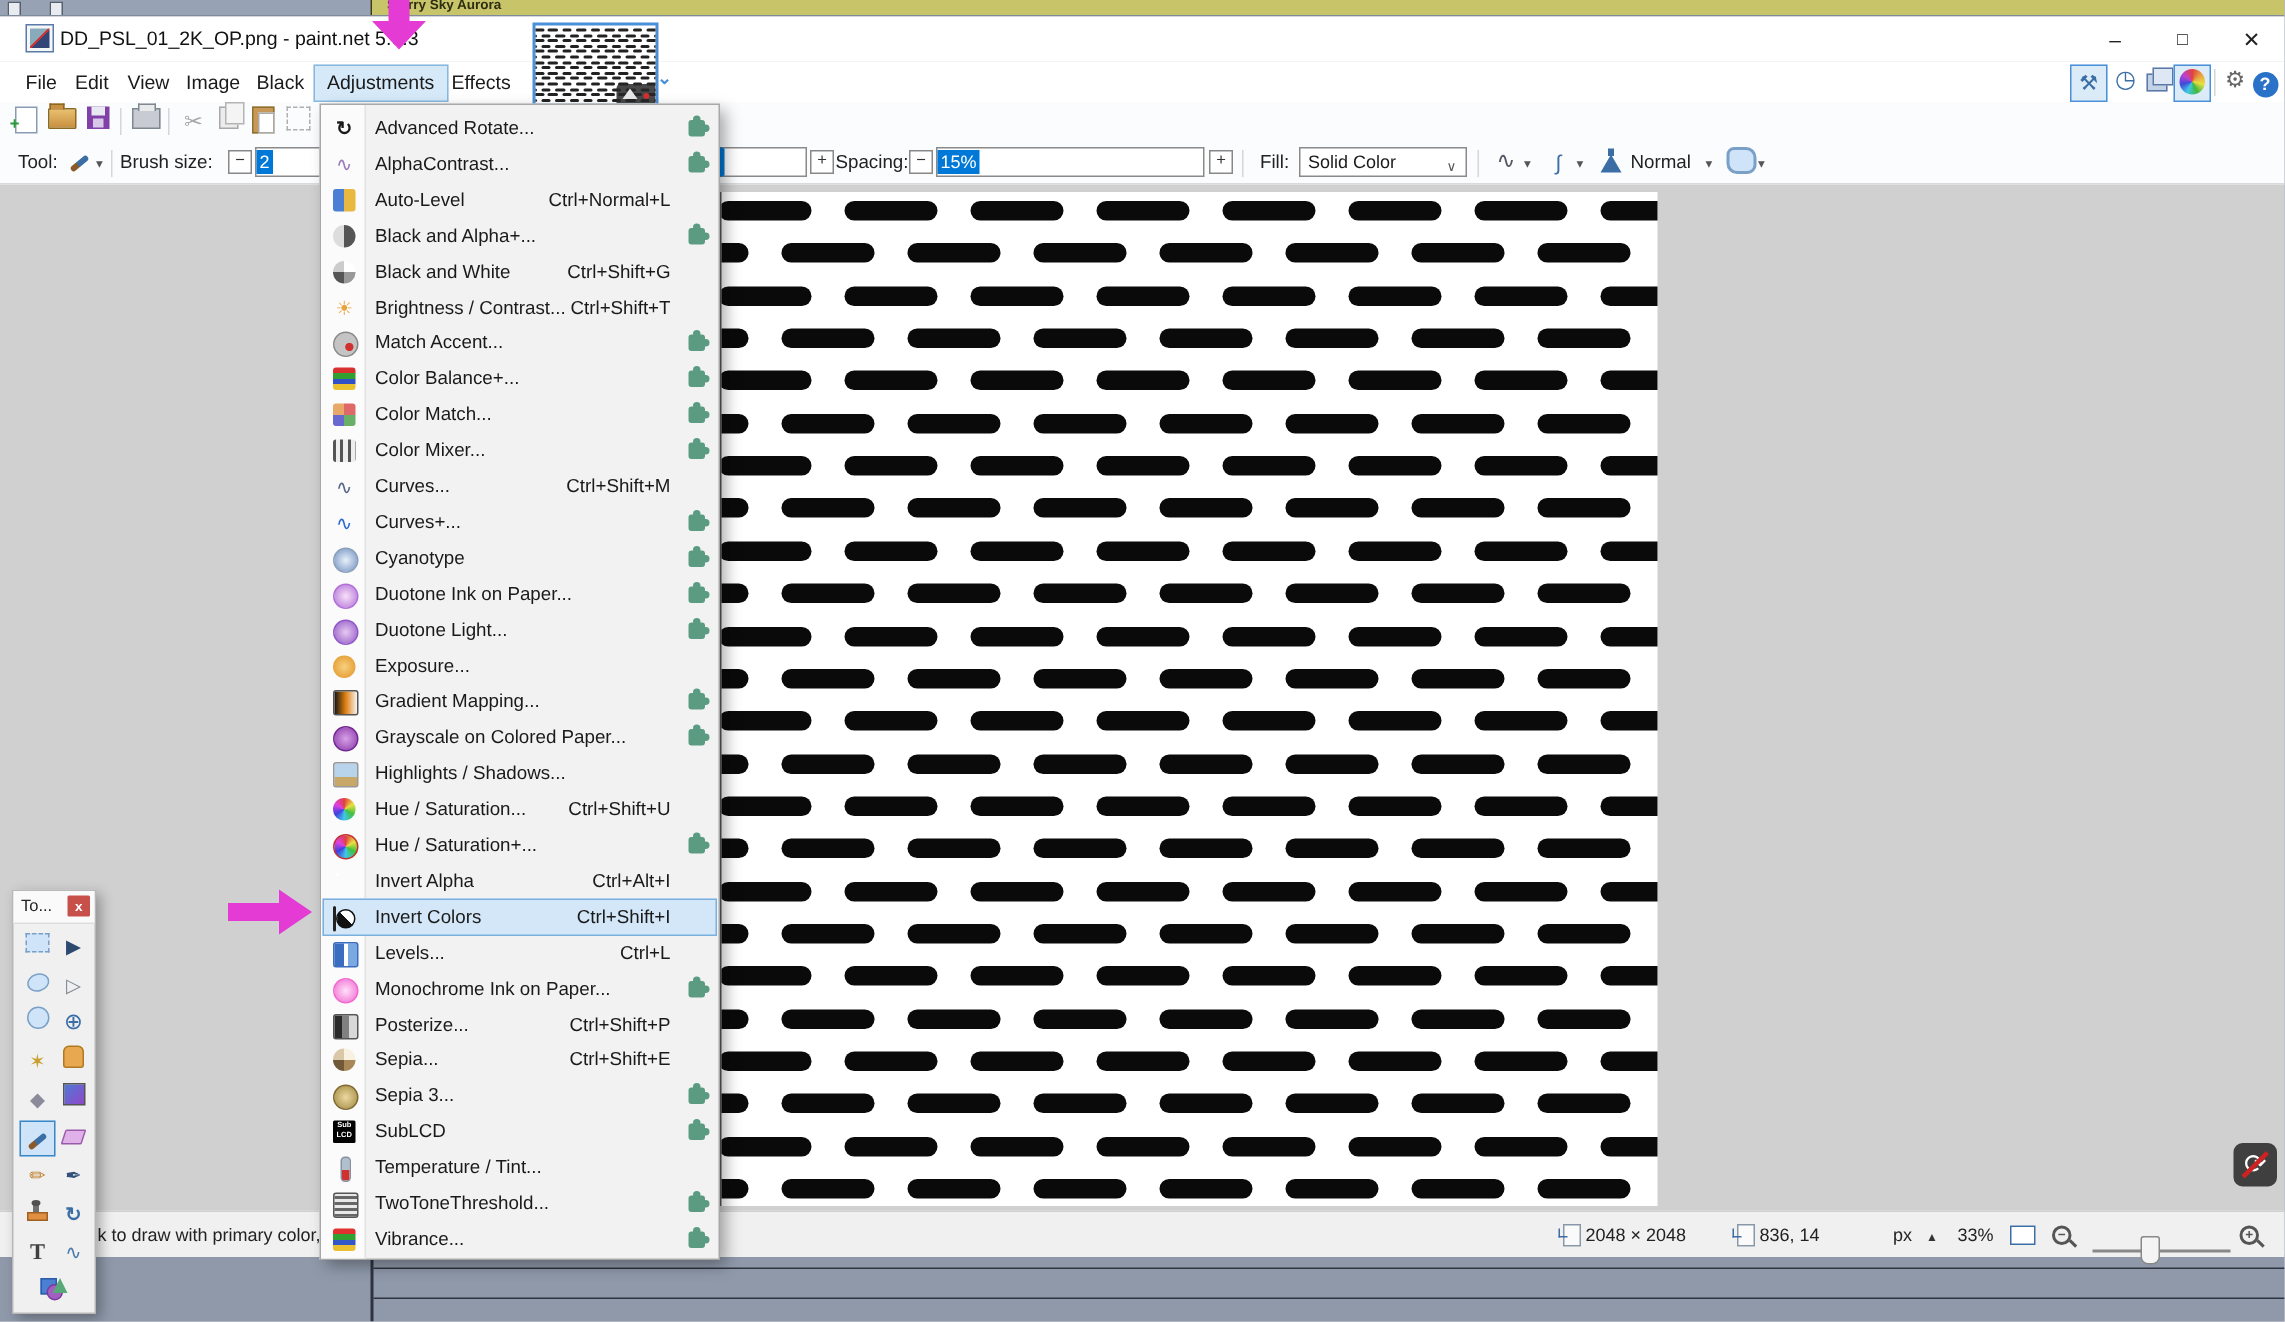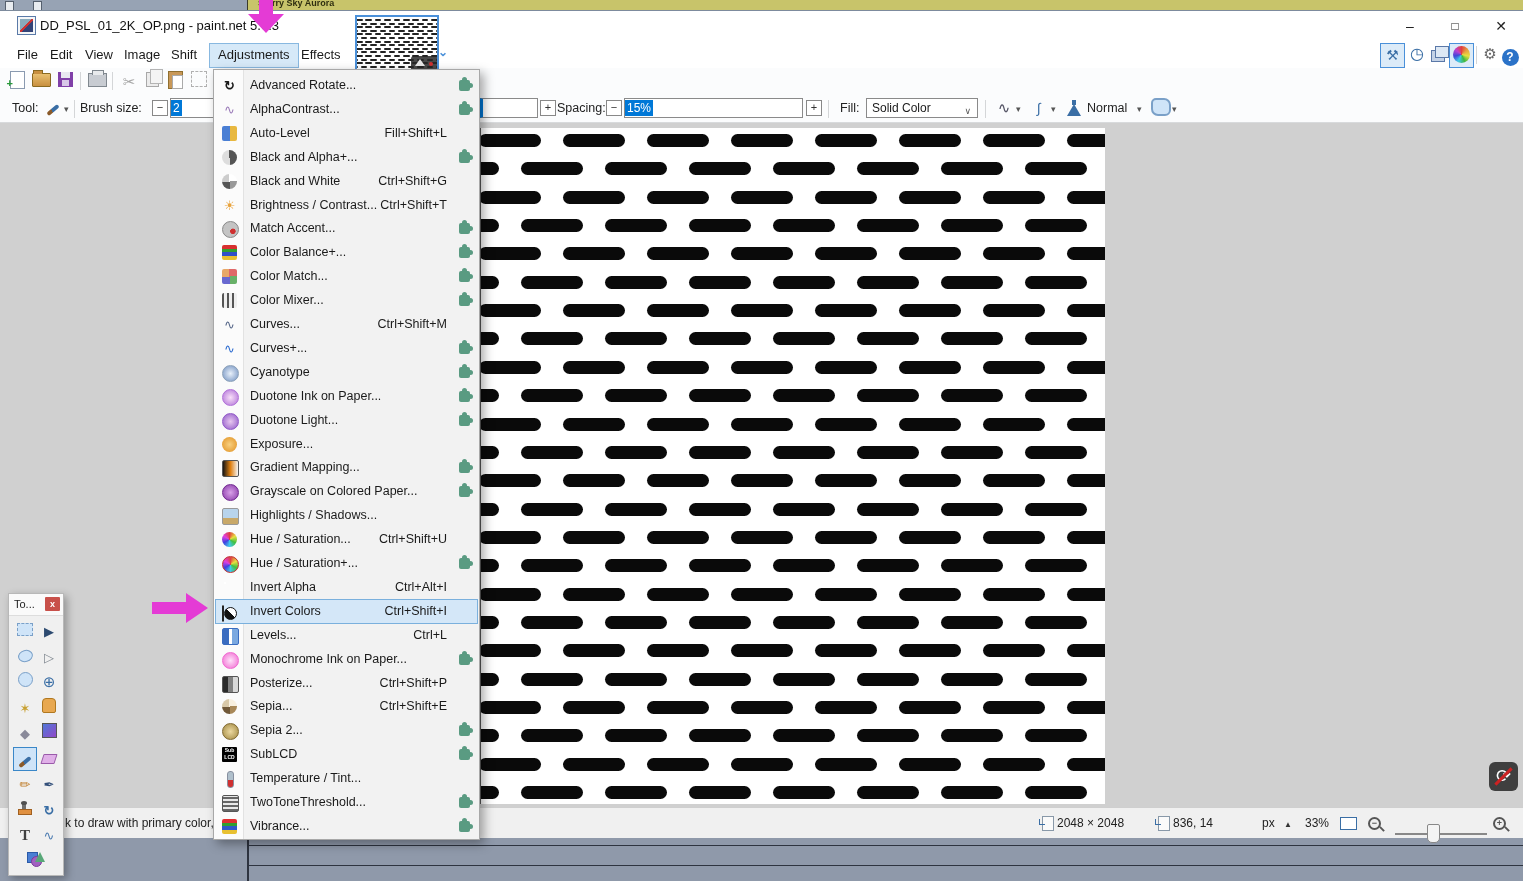--- a/index.html
+++ b/index.html
@@ -167,21 +167,21 @@
       <span class="win-btn" style="left:1440px;font-size:12px;">□</span>
       <span class="win-btn" style="left:1486px;">✕</span>
     </div>
 
     <div id="menubar">
       <div id="mb-items">
           <div class="mb-item" style="left: 8px;">File</div>
           <div class="mb-item" style="left: 41px; text-align: right;">Edit</div>
           <div class="mb-item" style="left: 76px;">View</div>
           <div class="mb-item" style="left: 115px;">Image</div>
-          <div class="mb-item" style="left: 162px;">Shift</div>
+          <div class="mb-item" style="left: 162px;">Black</div>
           <div class="mb-item active" style="left: 209px;">Adjustments</div>
           <div class="mb-item" style="left: 292px;">Effects</div>
         </div>
 
       <span class="icon-box" style="left:1380px;"><span style="color:#3a6ea5;font-size:14px;">⚒</span></span>
       <span class="tbi" style="left:1406px;top:2px;color:#3a6ea5;font-size:16px;"><span>◷</span></span>
       <span class="tbi" style="left:1427px;top:5px;"><span class="tb-layers"></span></span>
       <span class="icon-box" style="left:1449px;"><span class="tb-colors" style="margin-top:2px;"></span></span>
       <span class="tsep" style="left:1476px;top:5px;"></span>
       <span class="tbi" style="left:1479px;top:2px;color:#666;font-size:15px;"><span>⚙</span></span>
@@ -595,21 +595,21 @@
             <span class="puzzle" style="background: rgb(90, 155, 130);"></span>
           </div>
           <div class="mi-row" style="top: 26.9px;">
             <span class="mi-icon" style="color: rgb(154, 122, 184);">∿</span>
             <span class="mi-label">AlphaContrast...</span>
             <span class="puzzle" style="background: rgb(90, 155, 130);"></span>
           </div>
           <div class="mi-row" style="top: 50.8px;">
             <span class="mi-icon mi-sq" style="background: linear-gradient(90deg, rgb(74, 127, 212) 50%, rgb(232, 184, 64) 50%);"></span>
             <span class="mi-label">Auto-Level</span>
-            <span class="mi-short">Fill+Shift+L</span>
+            <span class="mi-short">Ctrl+Normal+L</span>
           </div>
           <div class="mi-row" style="top: 74.7px;">
             <span class="mi-icon mi-ci" style="background: conic-gradient(rgb(85, 85, 85) 0deg, rgb(85, 85, 85) 50%, rgb(221, 221, 221) 0deg);"></span>
             <span class="mi-label">Black and Alpha+...</span>
             <span class="puzzle" style="background: rgb(90, 155, 130);"></span>
           </div>
           <div class="mi-row" style="top: 98.6px;">
             <span class="mi-icon mi-ci" style="background: conic-gradient(rgb(255, 255, 255) 0deg, rgb(255, 255, 255) 25%, rgb(153, 153, 153) 0deg, rgb(153, 153, 153) 50%, rgb(85, 85, 85) 0deg, rgb(85, 85, 85) 75%, rgb(204, 204, 204) 0deg);"></span>
             <span class="mi-label">Black and White</span>
             <span class="mi-short">Ctrl+Shift+G</span>
@@ -709,21 +709,21 @@
             <span class="mi-label">Posterize...</span>
             <span class="mi-short">Ctrl+Shift+P</span>
           </div>
           <div class="mi-row" style="top: 624.4px;">
             <span class="mi-icon mi-ci" style="background: conic-gradient(rgb(248, 240, 224) 0deg, rgb(248, 240, 224) 25%, rgb(168, 136, 88) 0deg, rgb(168, 136, 88) 50%, rgb(112, 88, 56) 0deg, rgb(112, 88, 56) 75%, rgb(216, 200, 168) 0deg);"></span>
             <span class="mi-label">Sepia...</span>
             <span class="mi-short">Ctrl+Shift+E</span>
           </div>
           <div class="mi-row" style="top: 648.3px;">
             <span class="mi-icon mi-ci" style="background: radial-gradient(rgb(236, 216, 160), rgb(160, 136, 64)); border: 1px solid rgb(128, 104, 48);"></span>
-            <span class="mi-label">Sepia 2...</span>
+            <span class="mi-label">Sepia 3...</span>
             <span class="puzzle" style="background: rgb(90, 155, 130);"></span>
           </div>
           <div class="mi-row" style="top: 672.2px;">
             <span class="mi-icon mi-sublcd">Sub LCD</span>
             <span class="mi-label">SubLCD</span>
             <span class="puzzle" style="background: rgb(90, 155, 130);"></span>
           </div>
           <div class="mi-row" style="top: 696.1px;">
             <span class="mi-icon mi-thermo"></span>
             <span class="mi-label">Temperature / Tint...</span>

